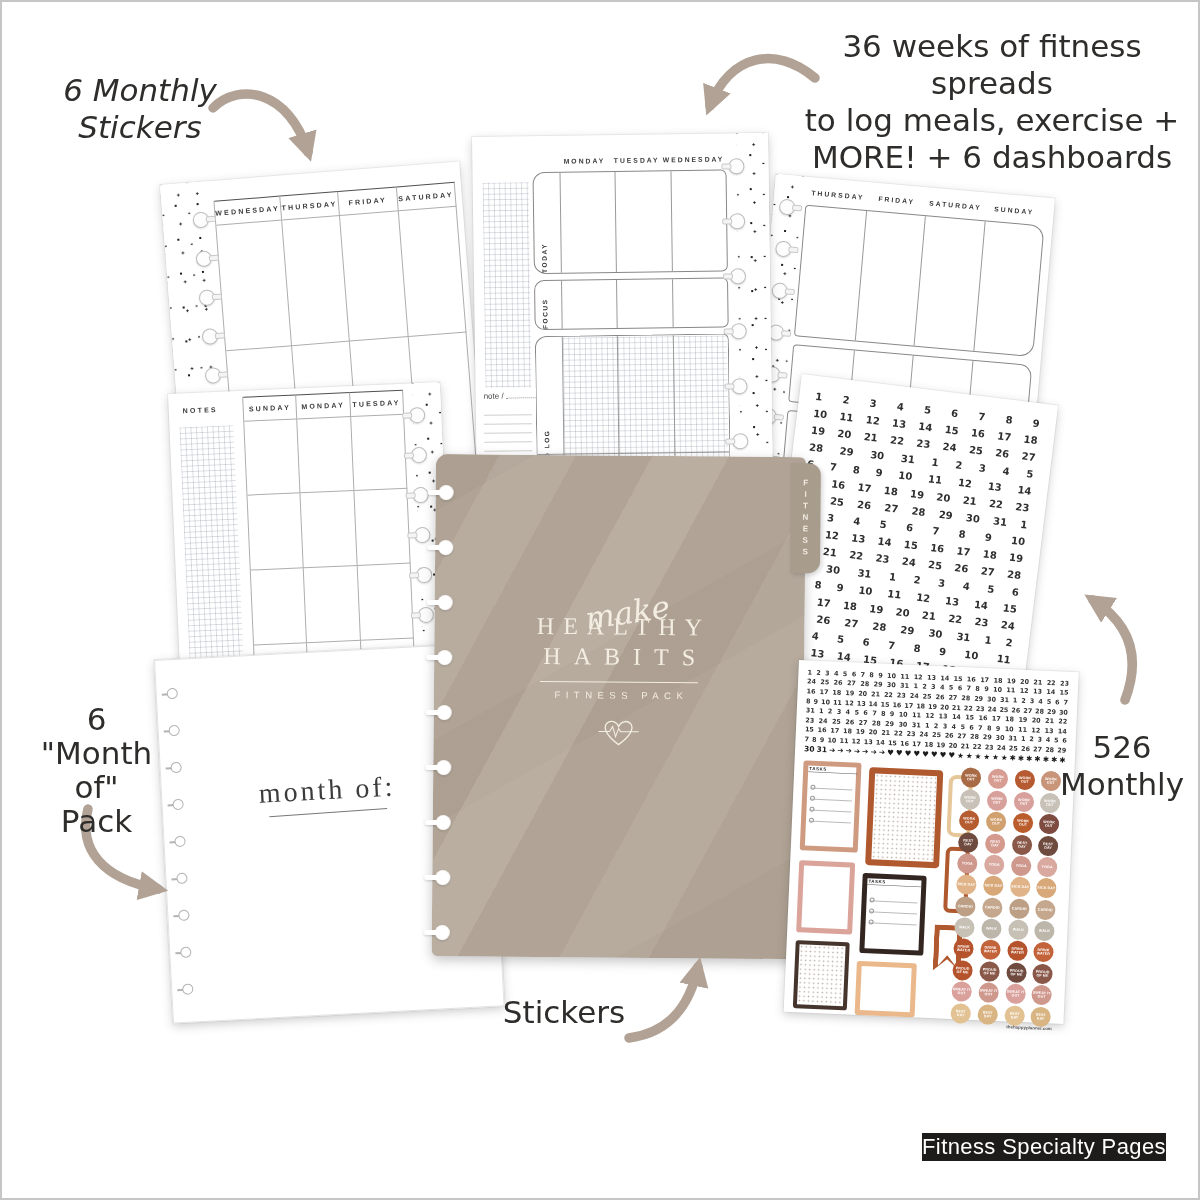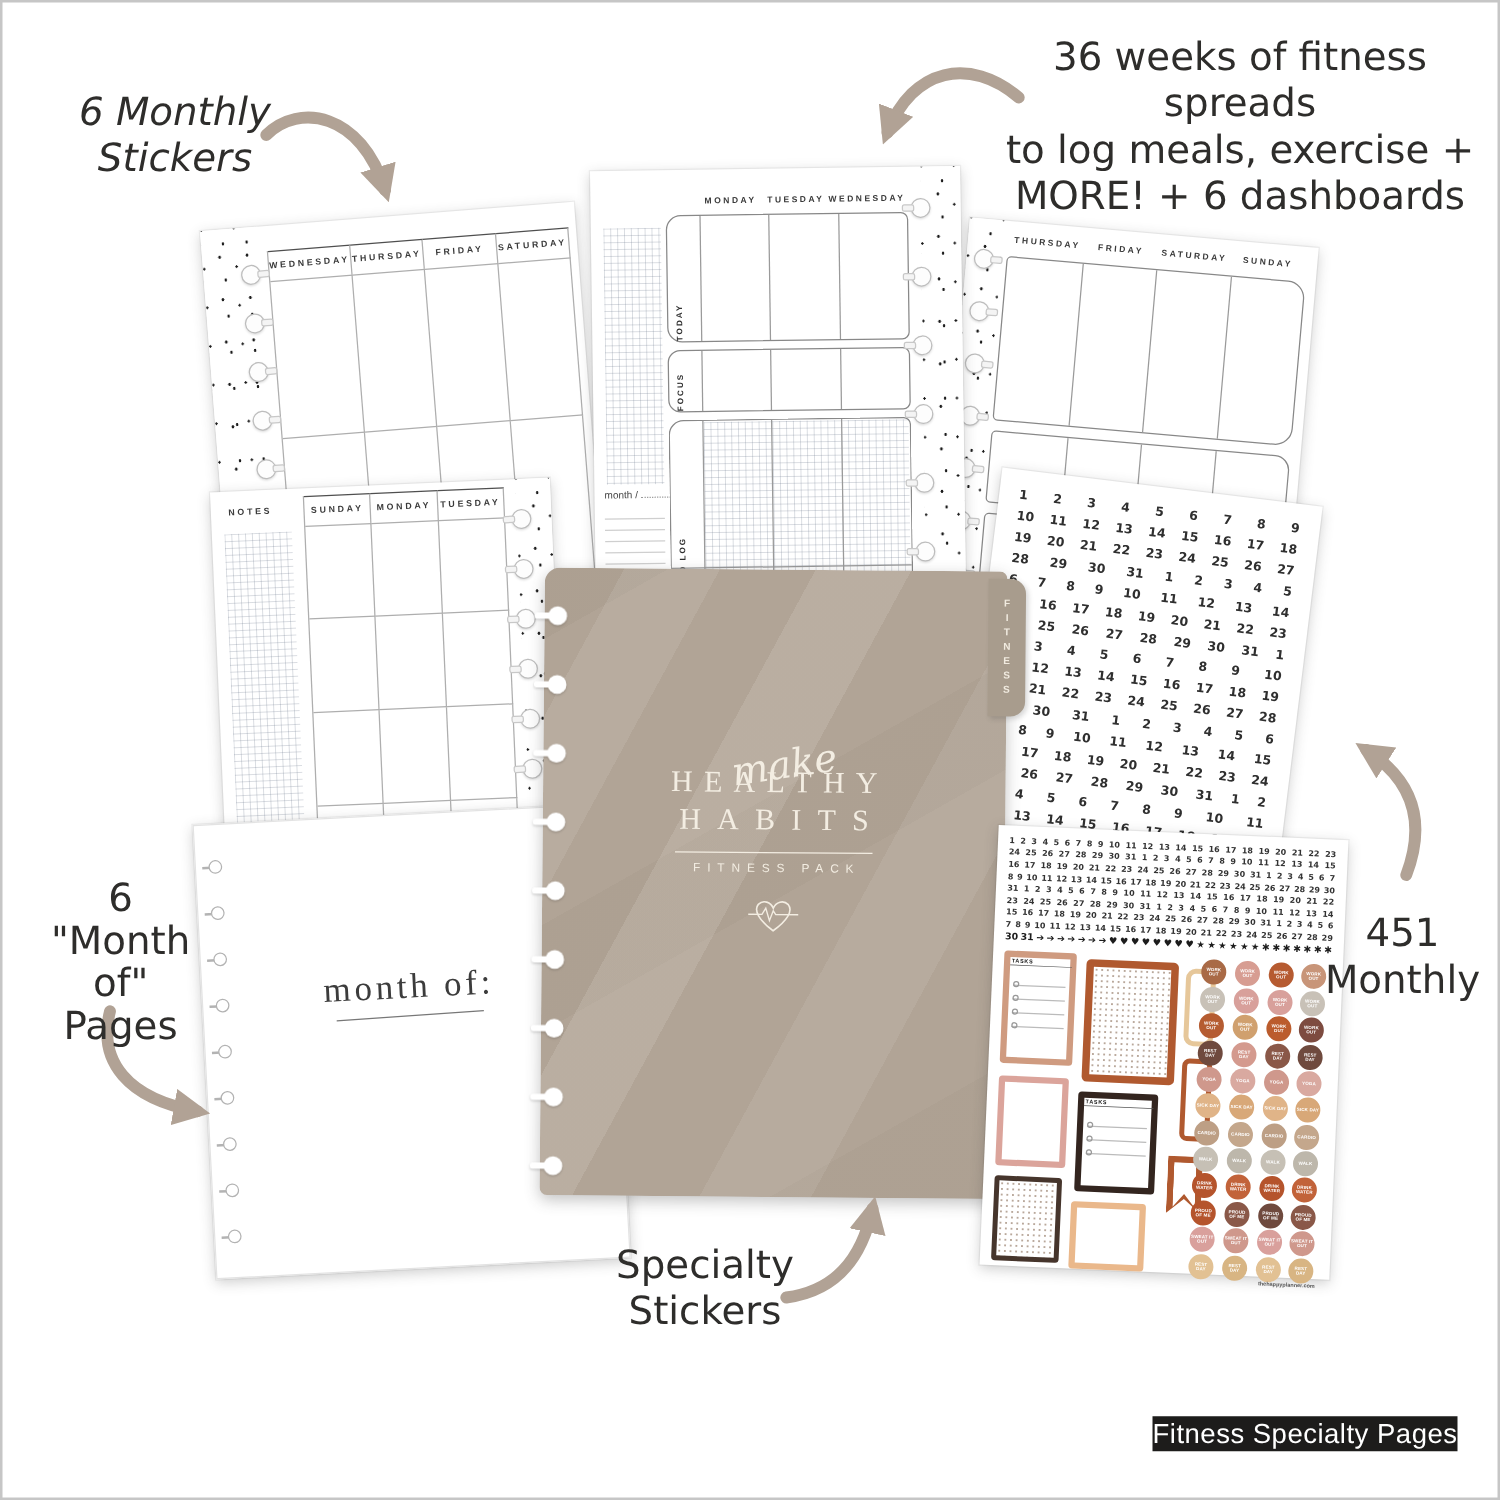--- a/index.html
+++ b/index.html
@@ -171,21 +171,21 @@
     <div class="wk-block graphbg" style="left:32px;top:234px;width:238px;height:140px;border-radius:4px 12px 12px 4px;">
       <i class="bdiv" style="left:25%"></i>
         <i class="bdiv" style="left:50%"></i>
         <i class="bdiv" style="left:75%"></i>
     </div>
   </div>
 
   <div class="page" id="p3" style="left:470px;top:135px;width:296px;height:340px;transform:rotate(-0.8deg);z-index:3;">
     <div class="graphbg" style="position:absolute;left:10px;top:46px;width:46px;height:205px;"></div>
     <div style="position:absolute;left:8px;top:255px;font-size:8px;color:#444;">
-      <span>month /</span>
+      <span>note /</span>
       <span style="display:inline-block;width:34px;border-bottom:1px dotted #999;"></span>
     </div>
     <div id="p3lines">
         <div class="nline" style="left: 8px; width: 48px; top: 278px;"></div>
         <div class="nline" style="left: 8px; width: 48px; top: 287px;"></div>
         <div class="nline" style="left: 8px; width: 48px; top: 296px;"></div>
         <div class="nline" style="left: 8px; width: 48px; top: 305px;"></div>
         <div class="nline" style="left: 8px; width: 48px; top: 314px;"></div>
         <div class="nline" style="left: 8px; width: 48px; top: 323px;"></div>
       </div>
@@ -904,28 +904,27 @@
     <div>Stickers</div>
   </div>
   <div class="ann" style="left:780px;top:26px;width:420px;">
     <div>36 weeks of fitness spreads</div>
     <div>to log meals, exercise +</div>
     <div>MORE! + 6 dashboards</div>
   </div>
   <div class="ann" style="left:12px;top:700px;width:165px;line-height:34px;">
     <div>6</div>
     <div>"Month of"</div>
-    <div>Pages</div>
+    <div>Pack</div>
   </div>
   <div class="ann" style="left:1045px;top:727px;width:150px;">
-    <div>451</div>
+    <div>526</div>
     <div>Monthly</div>
   </div>
   <div class="ann" style="left:462px;top:992px;width:200px;">
-    <div>Specialty</div>
     <div>Stickers</div>
   </div>
 
   <svg class="arrow" style="left:195px;top:80px;" width="150" height="105" viewBox="0 0 150 105">
     <path d="M16,26 C42,0 92,8 111,70" fill="none" stroke="#b1a295" stroke-width="9.5" stroke-linecap="round" marker-end="url(#ah)"></path>
   </svg>
   <svg class="arrow" style="left:690px;top:38px;" width="135" height="85" viewBox="0 0 135 85">
     <path d="M123,38 C84,5 38,14 18,66" fill="none" stroke="#b1a295" stroke-width="9.5" stroke-linecap="round" marker-end="url(#ah)"></path>
   </svg>
   <svg class="arrow" style="left:1075px;top:585px;" width="70" height="125" viewBox="0 0 70 125">

